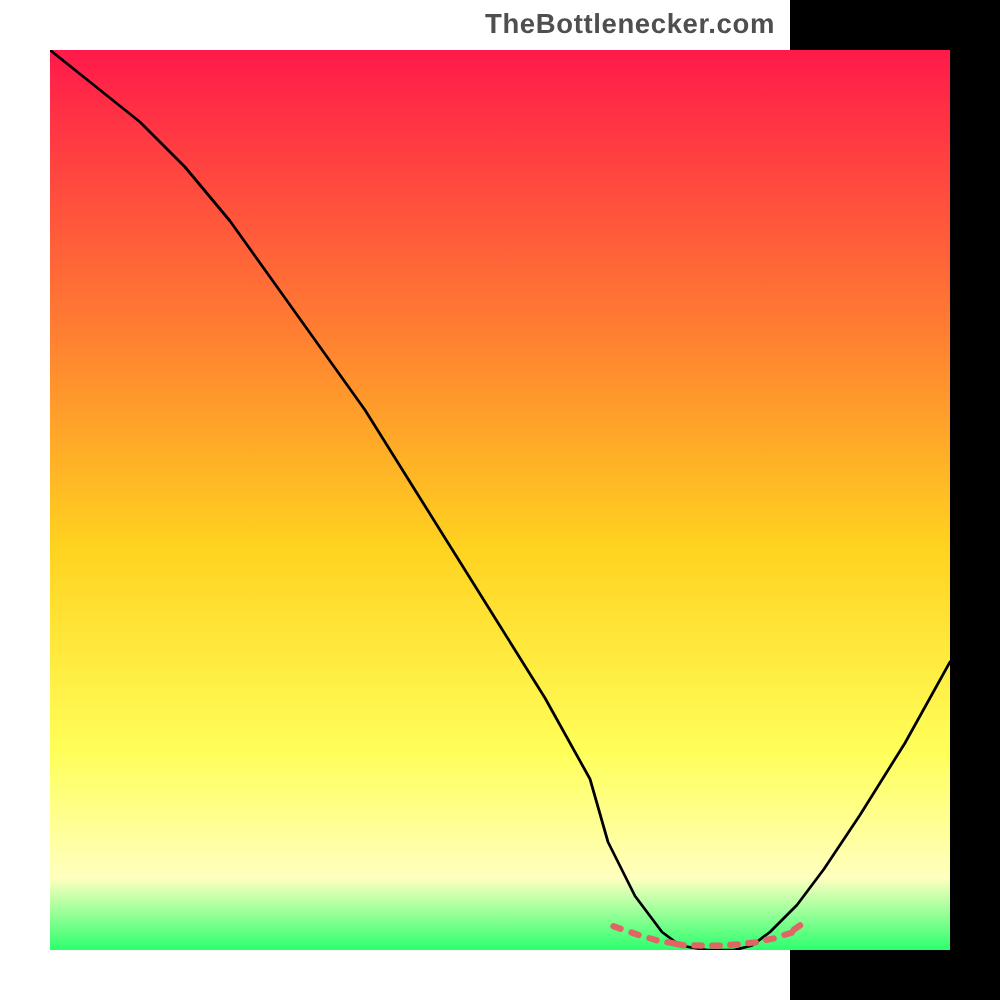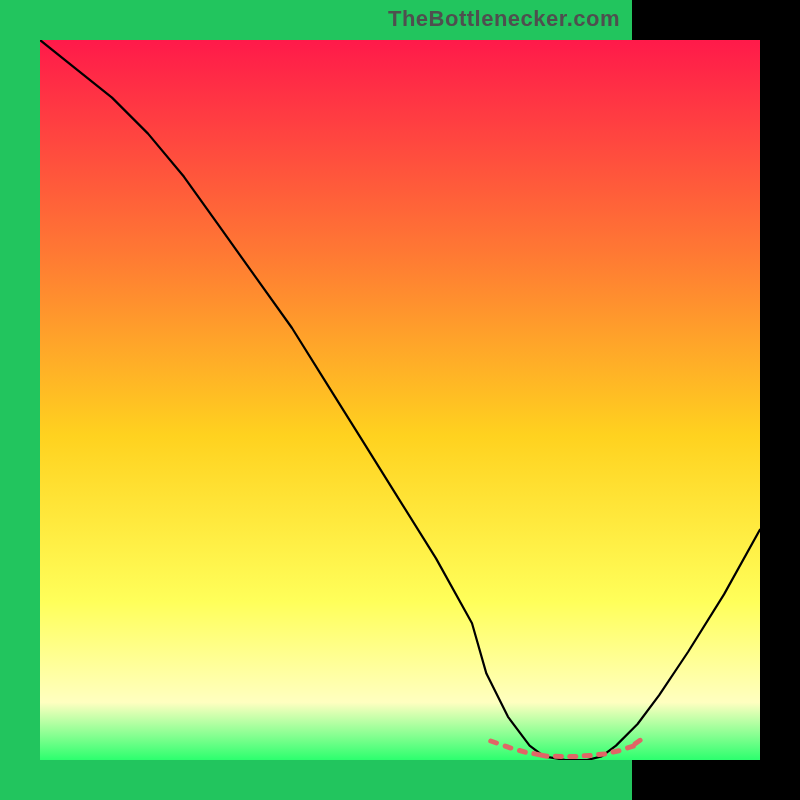--- a/index.html
+++ b/index.html
@@ -8,21 +8,21 @@
     width: 800px;
     height: 800px;
     background: #000000;
     font-family: Arial, Helvetica, sans-serif;
     overflow: hidden;
   }
   .container {
     position: relative;
     width: 632px;
     height: 800px;
-    background: #22c55e;
+    background: #ffffff;
   }
   .watermark {
     position: absolute;
     top: 6px;
     right: 12px;
     color: #4f4f4f;
     font-size: 22px;
     font-weight: bold;
     letter-spacing: 0.5px;
     z-index: 5;

